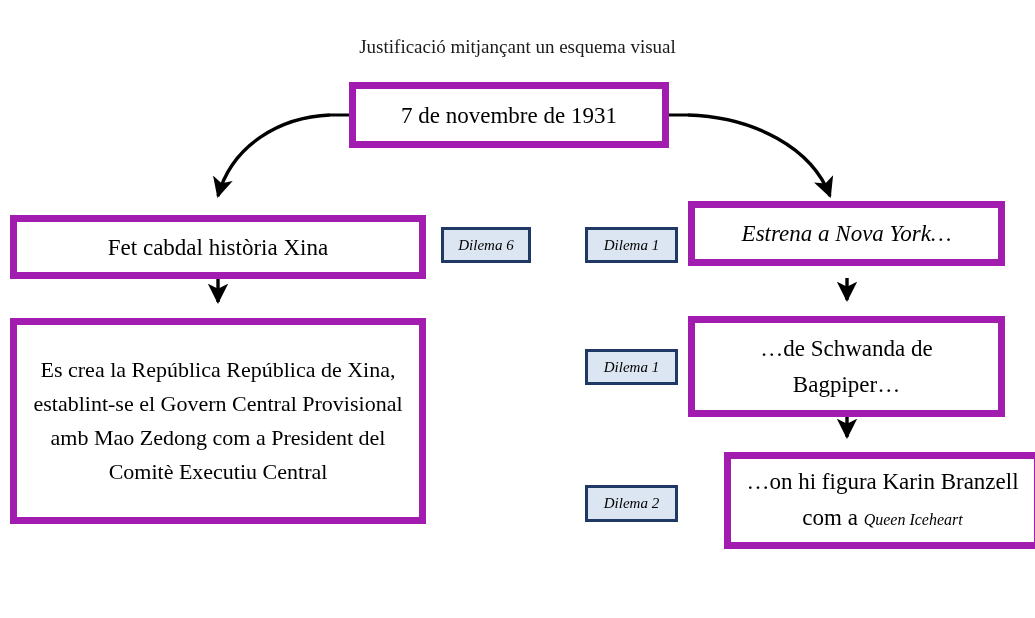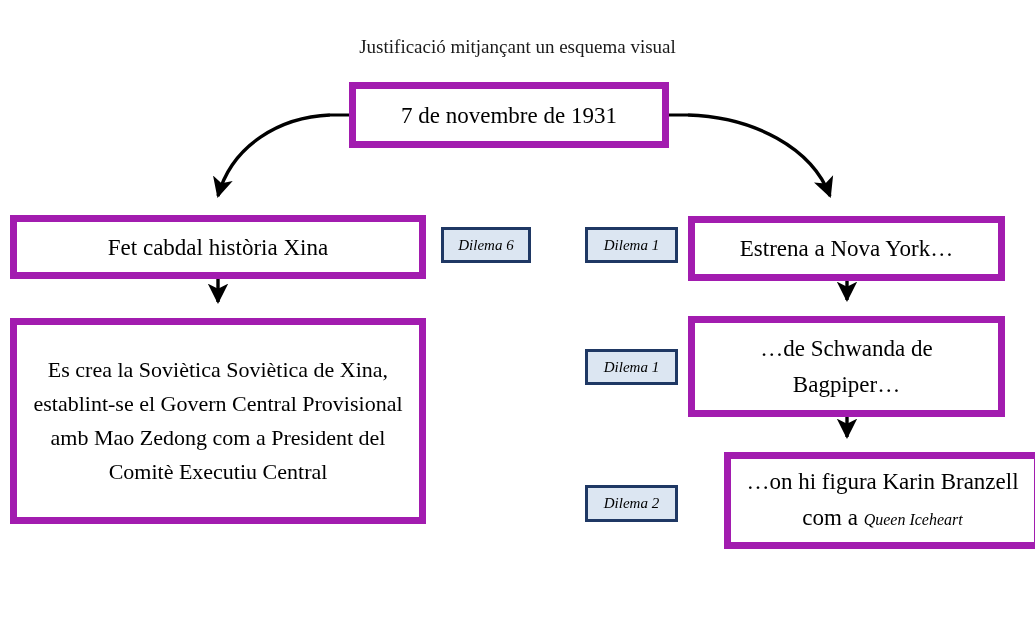--- a/index.html
+++ b/index.html
@@ -48,21 +48,21 @@
   }
   .node-inner {
     display: block;
     width: 100%;
   }
 
   #node-root      { left: 349px; top: 82px;  width: 320px; height: 66px; }
   #node-china     { left: 10px;  top: 215px; width: 416px; height: 64px; }
   #node-china-det { left: 10px;  top: 318px; width: 416px; height: 206px;
                     font-size: 22px; line-height: 34px; }
-  #node-premiere  { left: 688px; top: 216px; width: 317px; height: 65px; }
+  #node-premiere  { left: 688px; top: 201px; width: 317px; height: 65px; font-style: italic; }
   #node-schwanda  { left: 688px; top: 316px; width: 317px; height: 101px;
                     line-height: 36px; }
   #node-karin     { left: 688px; top: 452px; width: 317px; height: 97px;
                     line-height: 36px; margin-left: 36px; }
 
   .role-name {
     font-style: italic;
     font-size: 16px;
   }
 
@@ -127,21 +127,21 @@
 
   <div class="node" id="node-root">
     <span class="node-inner">7 de novembre de 1931</span>
   </div>
 
   <div class="node" id="node-china">
     <span class="node-inner">Fet cabdal història Xina</span>
   </div>
 
   <div class="node" id="node-china-det">
-    <span class="node-inner">Es crea la Soviètica Soviètica de Xina, establint-se el Govern Central Provisional amb Mao Zedong com a President del Comitè Executiu Central</span>
+    <span class="node-inner">Es crea la República República de Xina, establint-se el Govern Central Provisional amb Mao Zedong com a President del Comitè Executiu Central</span>
   </div>
 
   <div class="node" id="node-premiere">
     <span class="node-inner">Estrena a Nova York…</span>
   </div>
 
   <div class="node" id="node-schwanda">
     <span class="node-inner">…de Schwanda de Bagpiper…</span>
   </div>
 

